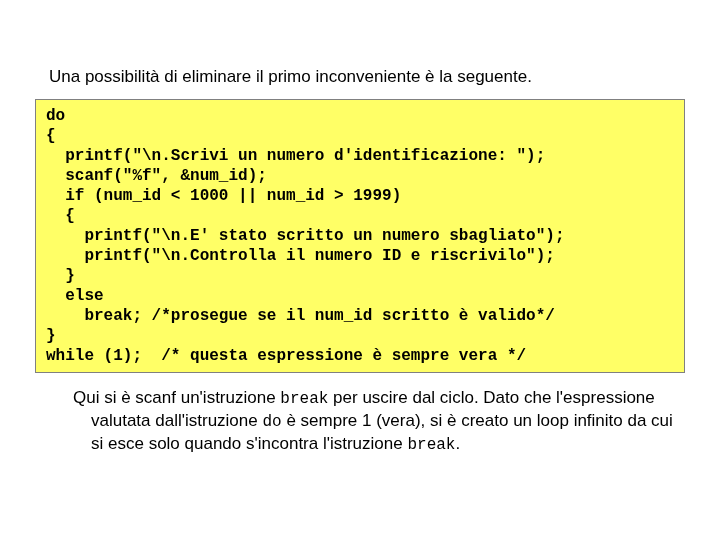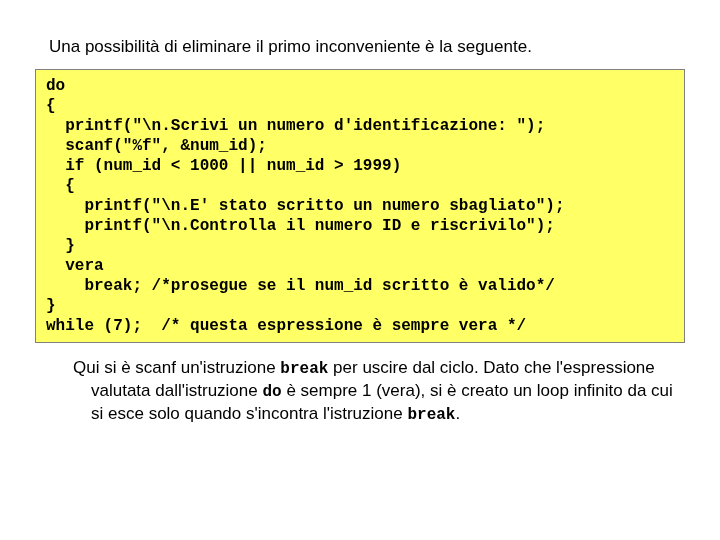--- a/index.html
+++ b/index.html
@@ -8,21 +8,21 @@
     width: 720px;
     height: 540px;
     background: #ffffff;
     font-family: Arial, Helvetica, sans-serif;
     font-size: 17px;
     color: #000;
     box-sizing: border-box;
     overflow: hidden;
   }
   .page {
-    padding: 36px 35px 0 35px;
+    padding: 66px 35px 0 35px;
   }
   .intro {
     margin: 0 0 10px 14px;
     line-height: 1.35;
   }
   .codeblock {
     background: #ffff66;
     border: 1px solid #808080;
     padding: 6px 10px 6px 10px;
     font-family: "Courier New", Courier, monospace;
@@ -34,39 +34,38 @@
   }
   .outro {
     margin: 14px 0 0 38px;
     text-indent: -18px;
     padding-left: 18px;
     line-height: 1.3;
   }
   .mono-inline {
     font-family: "Courier New", Courier, monospace;
     font-size: 16px;
-    font-weight: bold;
   }
 </style>
 </head>
 <body>
 
 <div class="page">
 
   <p class="intro">Una possibilità di eliminare il primo inconveniente è la seguente.</p>
 
   <div class="codeblock"><span>do</span>
 <span>{</span>
 <span>  printf("\n.Scrivi un numero d'identificazione: ");</span>
 <span>  scanf("%f", &amp;num_id);</span>
 <span>  if (num_id &lt; 1000 || num_id &gt; 1999)</span>
 <span>  {</span>
 <span>    printf("\n.E' stato scritto un numero sbagliato");</span>
 <span>    printf("\n.Controlla il numero ID e riscrivilo");</span>
 <span>  }</span>
-<span>  vera</span>
+<span>  else</span>
 <span>    break; /*prosegue se il num_id scritto è valido*/</span>
 <span>}</span>
-<span>while (7);  /* questa espressione è sempre vera */</span></div>
+<span>while (1);  /* questa espressione è sempre vera */</span></div>
 
   <p class="outro"><span>Qui si è scanf un'istruzione </span><span class="mono-inline">break</span><span> per uscire dal ciclo. Dato che l'espressione valutata dall'istruzione </span><span class="mono-inline">do</span><span> è sempre 1 (vera), si è creato un loop infinito da cui si esce solo quando s'incontra l'istruzione </span><span class="mono-inline">break</span><span>.</span></p>
 
 </div>
 
 </body></html>

